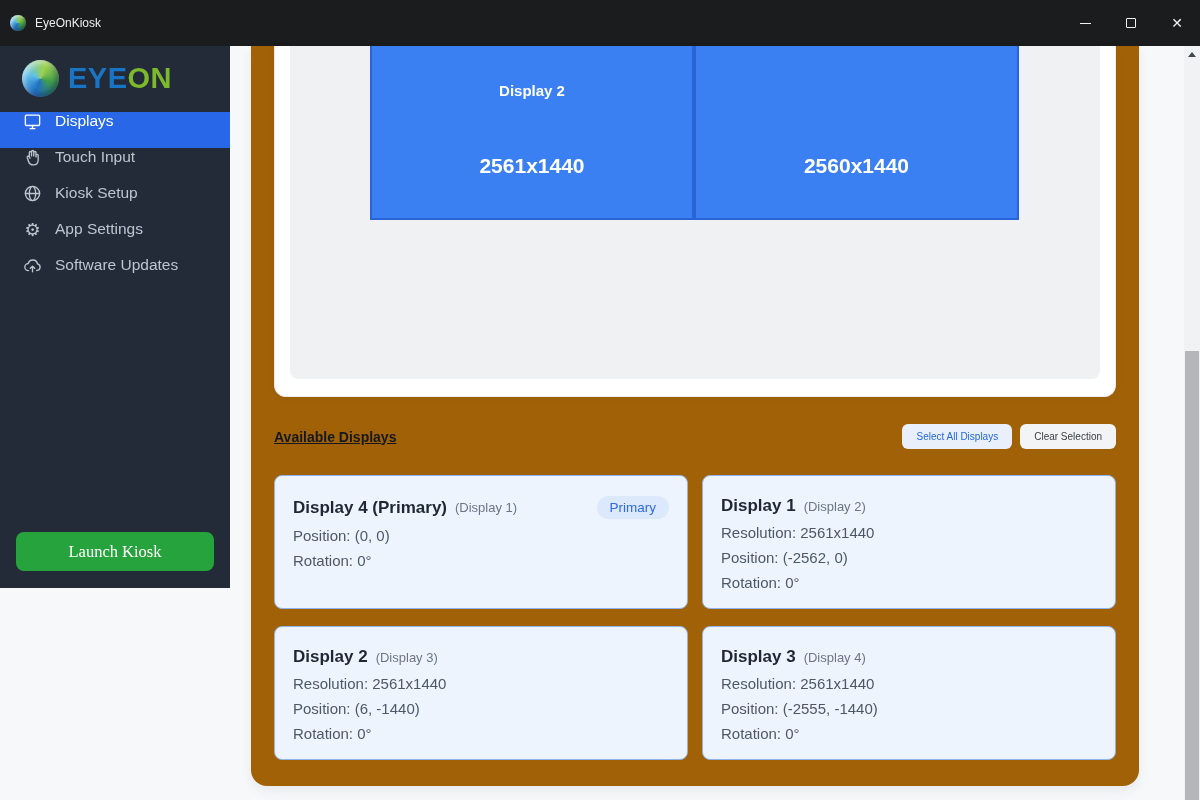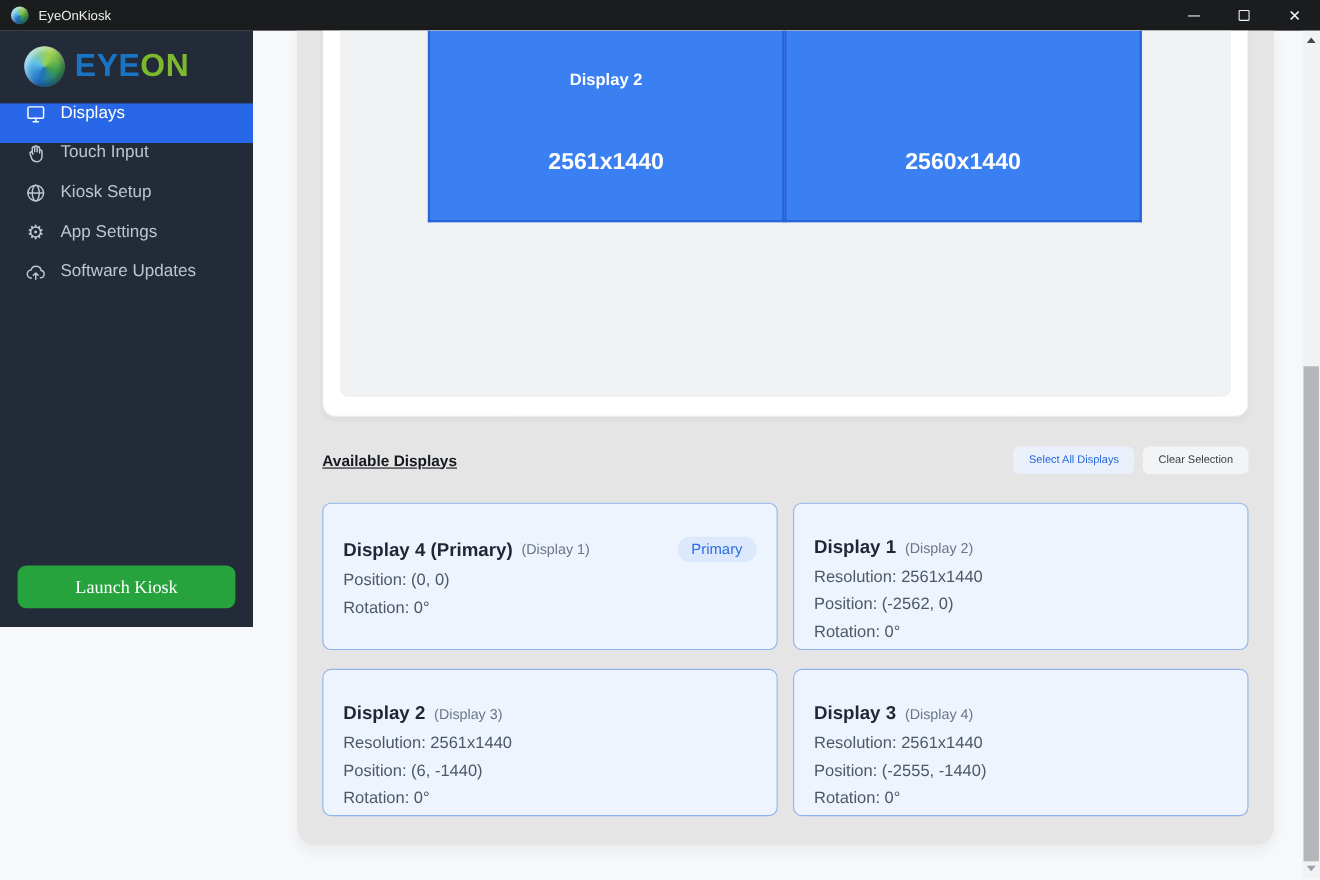--- a/index.html
+++ b/index.html
@@ -1,20 +1,20 @@
 <!DOCTYPE html>
 <html><head>
 <meta charset="utf-8">
 <style>
   * { margin:0; padding:0; box-sizing:border-box; }
   html,body { width:1200px; height:800px; overflow:hidden; }
   body { font-family:"Liberation Sans", sans-serif; background:#f7f8fa; }
 
   
-  .titlebar { height:28px; background:#1b1c1e; display:flex; align-items:center; position:relative; }
+  .titlebar { height:46px; background:#1b1c1e; display:flex; align-items:center; position:relative; }
   .app-icon { width:16px; height:16px; border-radius:50%; margin-left:10px;
     background: conic-gradient(from 210deg, #1f6fc2, #58b9e6, #8cc63e, #3f9e4d, #1f6fc2);
     box-shadow: inset -2px -2px 3px rgba(0,0,40,.35), inset 2px 2px 3px rgba(255,255,255,.55); }
   .titlebar-title { color:#eceded; font-size:12px; margin-left:9px; }
   .win-controls { margin-left:auto; display:flex; height:100%; }
   .win-btn { width:46px; height:100%; display:flex; align-items:center; justify-content:center; color:#f0f1f2; }
   .glyph-min { width:11px; border-top:1.2px solid #f0f1f2; }
   .glyph-max { width:10px; height:10px; border:1.2px solid #f0f1f2; border-radius:1px; }
   .glyph-close { font-size:14px; line-height:1; }
 
@@ -34,21 +34,21 @@
   .nav-item.active { background:#2868e8; color:#ffffff; }
   .nav-ico { width:19px; height:19px; display:flex; align-items:center; justify-content:center; flex-shrink:0; }
   .nav-ico svg { width:19px; height:19px; stroke:currentColor; fill:none; stroke-width:1.7; stroke-linecap:round; stroke-linejoin:round; }
   .gear-glyph { font-size:18px; line-height:1; font-family:"DejaVu Sans", sans-serif; }
   .launch-wrap { margin-top:auto; padding:0 16px 17px; }
   .launch-btn { width:100%; height:39px; background:#26a33c; color:#fff; font-size:16.5px;
     border:none; border-radius:8px; cursor:pointer; font-family:Liberation Serif, serif; }
 
   
   .main { flex:1; position:relative; background:#f7f8fa; }
-  .panel { position:absolute; left:40px; top:0; width:888px; height:740px; background:#e5e5e5;
+  .panel { position:absolute; left:21px; top:0; width:888px; height:740px; background:#a16207;
     border-radius:0 0 16px 16px; box-shadow:0 5px 12px rgba(30,40,60,.07); }
 
   
   .viz-card { position:absolute; left:23px; top:0; width:842px; height:351px; background:#fff;
     border:1px solid #ececef; border-top:none; border-radius:0 0 12px 12px;
     box-shadow:0 2px 6px rgba(30,40,60,.05); }
   .viz-canvas { position:absolute; left:15px; top:0; width:810px; height:333px;
     background:#f0f1f3; border-radius:0 0 8px 8px; }
   .disp-rect { position:absolute; top:0; height:174px; background:#3b80f2;
     border:2px solid #2a63d8; border-top:none; color:#ffffff; }
@@ -65,21 +65,21 @@
   .hdr-buttons { margin-left:auto; display:flex; gap:8px; }
   .btn { font-family:inherit; font-size:10px; border:none; border-radius:6px;
     padding:7px 14px; cursor:pointer; }
   .btn-select { background:#e9f0fc; color:#2568dd; }
   .btn-clear  { background:#f3f4f6; color:#3c4043; }
 
   
   .cards-grid { position:absolute; top:429px; left:23px; width:842px;
     display:grid; grid-template-columns:1fr 1fr; gap:17px 14px; }
   .disp-card { background:#eef4fd; border:1px solid #8fb3ec; border-radius:8px;
-    height:134px; padding:30px 18px 0; cursor:pointer; }
+    height:134px; padding:20px 18px 0; cursor:pointer; }
   .card-head { display:flex; align-items:center; gap:8px; }
   .card-title { font-size:17px; font-weight:700; color:#1e2733; }
   .card-sub { font-size:13px; color:#6b7585; }
   .badge { margin-left:auto; background:#dce8fb; color:#2d6ce4; font-size:13.5px;
     padding:4px 13px; border-radius:13px; }
   .card-line { font-size:15px; color:#4d5866; margin-top:8px; }
   .card-line:first-of-type { margin-top:11px; }
 
   
   .scrollbar { position:absolute; right:0; top:0; width:16px; height:770px; background:#f1f2f4; }

